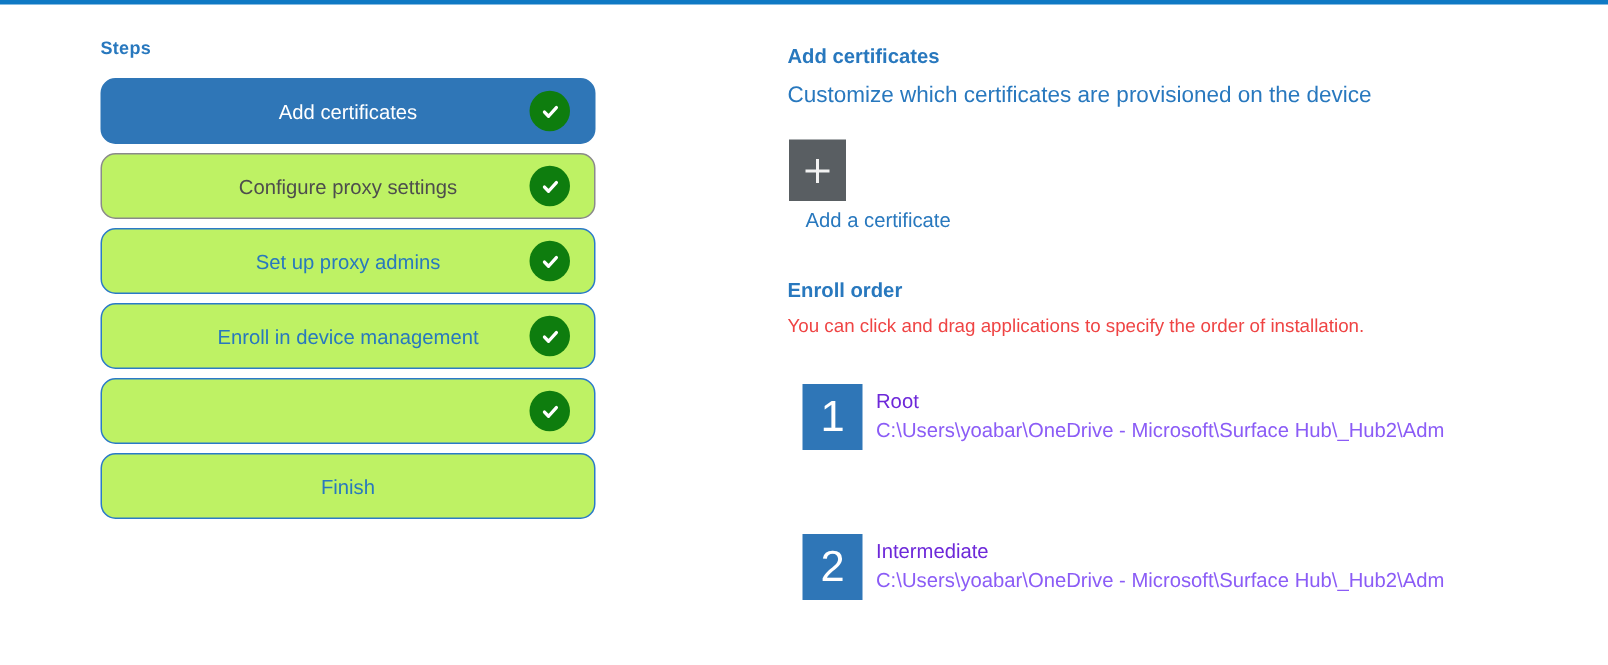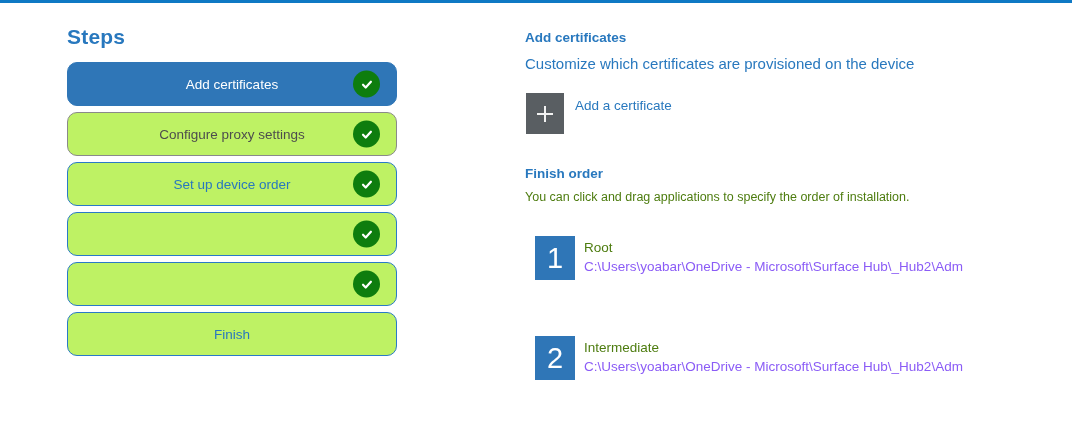--- a/index.html
+++ b/index.html
@@ -13,21 +13,21 @@
   }
   .topline {
     position: absolute; top: 0; left: 0;
     width: 1072px; height: 3px;
     background: #0f79c4;
   }
 
   
   .steps-col { position: absolute; left: 67px; top: 25px; width: 330px; }
   .steps-title {
-    font-size: 21px; font-weight: bold; color: #2878be;
+    font-size: 12px; font-weight: bold; color: #2878be;
     margin: 0 0 13px 0; letter-spacing: 0.2px;
   }
   .step-btn {
     position: relative;
     height: 44px;
     margin-bottom: 6px;
     border: 1px solid #2a7ac8;
     border-radius: 10px;
     background: #bef264;
     color: #2878be;
@@ -55,47 +55,47 @@
   .check svg { display: block; }
 
   
   .content-col { position: absolute; left: 525px; top: 30px; width: 530px; }
   .section-title {
     font-size: 13.5px; font-weight: bold; color: #2878be; margin: 0;
   }
   .subtitle {
     font-size: 15px; color: #2878be; margin-top: 10px;
   }
-  .add-row { display: flex; align-items: flex-start; margin-top: 21px; margin-left: 1px; }
+  .add-row { display: flex; align-items: flex-start; margin-top: 21px; margin-left: 1px; flex-direction: column; }
   .plus-btn {
     width: 38px; height: 41px;
     background: #595e62;
     color: #f2f2f2;
     display: flex; align-items: center; justify-content: center;
     cursor: pointer;
     flex: 0 0 auto;
   }
   .plus-btn svg { display: block; }
   .add-label { font-size: 13.5px; color: #2878be; margin-left: 11px; margin-top: 5px; }
 
   .install-title { margin-top: 32px; }
-  .install-desc { font-size: 12.5px; color: #4d7c0f; margin-top: 9px; }
+  .install-desc { font-size: 12.5px; color: #ef4444; margin-top: 9px; }
 
   .order-item { display: flex; align-items: flex-start; margin-left: 10px; cursor: grab; }
   .order-item.first { margin-top: 32px; }
   .order-item.second { margin-top: 56px; }
   .num-box {
     width: 40px; height: 44px;
     background: #2f76b7; color: #ffffff;
     font-size: 29px;
     display: flex; align-items: center; justify-content: center;
     flex: 0 0 auto;
   }
   .item-text { margin-left: 9px; padding-top: 2px; }
-  .item-name { font-size: 13.5px; color: #4d7c0f; line-height: 19px; }
+  .item-name { font-size: 13.5px; color: #6d28d9; line-height: 19px; }
   .item-path {
     font-size: 13.5px; color: #8b5cf6; line-height: 19px;
     white-space: nowrap; max-width: 470px; overflow: hidden;
   }
 </style>
 </head>
 <body>
 
 <div class="topline"></div>
 
@@ -114,29 +114,30 @@
   <div class="step-btn visited">
     <span class="step-label">Configure proxy settings</span>
     <span class="check">
       <svg width="14" height="14" viewBox="0 0 14 14">
           <path d="M3 7.2l2.7 2.8 5.2-5.8" stroke="#ffffff" stroke-width="2.2" fill="none" stroke-linecap="round" stroke-linejoin="round"></path>
         </svg>
     </span>
   </div>
 
   <div class="step-btn">
-    <span class="step-label">Set up device order</span>
+    <span class="step-label">Set up proxy admins</span>
     <span class="check">
       <svg width="14" height="14" viewBox="0 0 14 14">
           <path d="M3 7.2l2.7 2.8 5.2-5.8" stroke="#ffffff" stroke-width="2.2" fill="none" stroke-linecap="round" stroke-linejoin="round"></path>
         </svg>
     </span>
   </div>
 
   <div class="step-btn">
+    <span class="step-label">Enroll in device management</span>
     <span class="check">
       <svg width="14" height="14" viewBox="0 0 14 14">
           <path d="M3 7.2l2.7 2.8 5.2-5.8" stroke="#ffffff" stroke-width="2.2" fill="none" stroke-linecap="round" stroke-linejoin="round"></path>
         </svg>
     </span>
   </div>
 
 
   <div class="step-btn">
     <span class="check">
@@ -159,21 +160,21 @@
     <div class="plus-btn">
       <span>
         <svg width="24" height="24" viewBox="0 0 24 24">
             <path d="M12 4v16M4 12h16" stroke="#f2f2f2" stroke-width="2" fill="none"></path>
           </svg>
       </span>
     </div>
     <div class="add-label">Add a certificate</div>
   </div>
 
-  <h3 class="section-title install-title">Finish order</h3>
+  <h3 class="section-title install-title">Enroll order</h3>
   <div class="install-desc">You can click and drag applications to specify the order of installation.</div>
 
   <div class="order-item first">
     <div class="num-box">1</div>
     <div class="item-text">
       <div class="item-name">Root</div>
       <div class="item-path">C:\Users\yoabar\OneDrive - Microsoft\Surface Hub\_Hub2\Adm</div>
     </div>
   </div>
 

